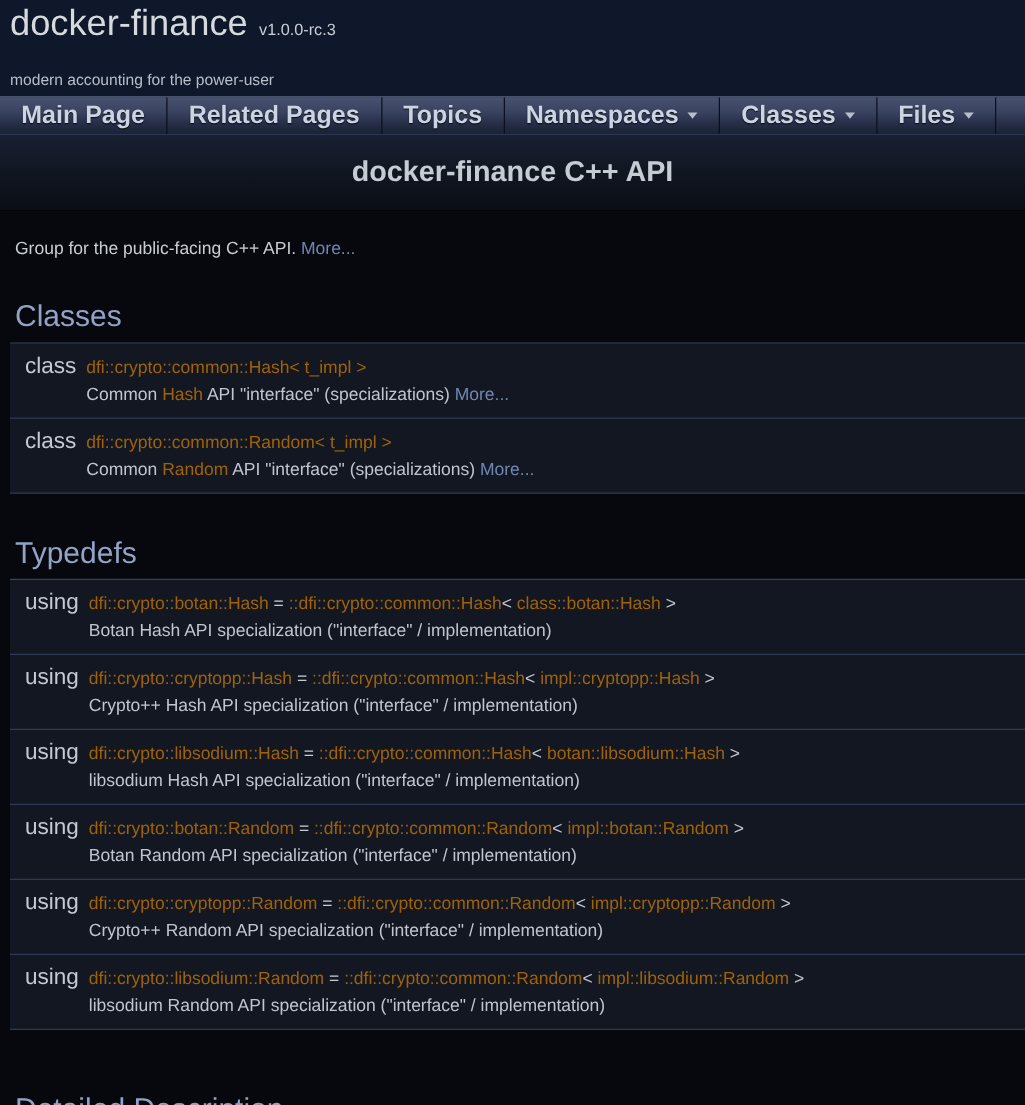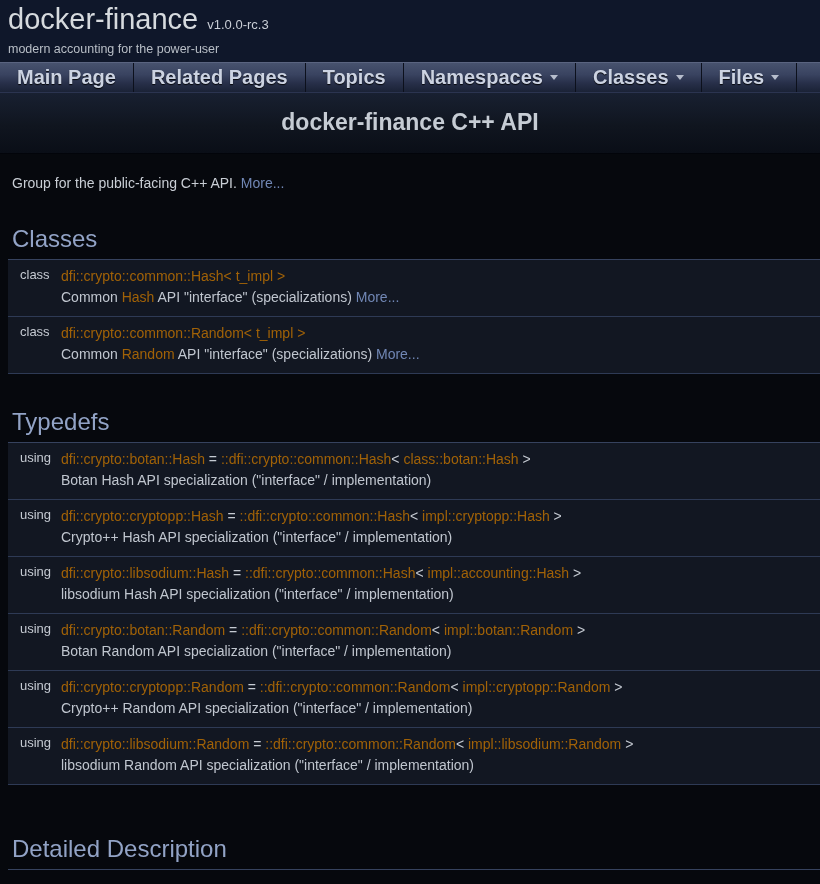--- a/index.html
+++ b/index.html
@@ -11,21 +11,21 @@
     font-family: "Liberation Sans", "DejaVu Sans", sans-serif;
     color: #c5cad2;
   }
   
   #top { background: #0f172a; }
   #titlearea { padding: 2px 0 6px 8px; }
   #projectname {
     font-size: 29px; color: #d6dade; line-height: 34px;
   }
   #projectnumber { font-size: 13px; color: #c9ced6; margin-left: 9px; }
-  #projectbrief { font-size: 12.5px; color: #b9bfc7; margin-top: 0; }
+  #projectbrief { font-size: 12.5px; color: #b9bfc7; margin-top: 16px; }
   
   .tabs {
     background: linear-gradient(to bottom, #47526e 0%, #394360 40%, #272f49 70%, #1a2236 100%);
     border-top: 1px solid #5a6480;
     border-bottom: 1px solid #2b3450;
   }
   ul.tablist { display: flex; margin: 0; padding: 0; list-style: none; height: 29px; }
   ul.tablist li {
     border-right: 1px solid #0c101c;
     display: flex; align-items: stretch;
@@ -64,21 +64,21 @@
   h2.groupheader.detailed { margin-top: 46px; }
   table.memberdecls {
     width: calc(100% - 8px);
     margin-left: 8px;
     border-collapse: collapse;
     background: #121722;
     font-size: 14px;
   }
   td.memItemLeft, td.mdescLeft {
     width: 46px; padding-left: 12px; vertical-align: top;
-    font-size: 13px; color: #c5cad2; white-space: nowrap;
+    font-size: 18px; color: #c5cad2; white-space: nowrap;
   }
   td.memItemLeft { padding-top: 7px; }
   td.memItemRight { padding: 7px 8px 1px 7px; font-weight: 400; line-height: 18px; }
   td.mdescRight { padding: 2px 8px 8px 7px; color: #c0c6cf; line-height: 18px; }
   a.el { color: #a16207; font-weight: normal; text-decoration: none; }
   tr.memSeparator td { border-bottom: 1px solid #2e3a55; height: 2px; line-height: 2px; }
 </style>
 </head>
 <body>
 
@@ -185,21 +185,21 @@
         </tr>
         <tr>
           <td class="mdescLeft"></td>
           <td class="mdescRight"><span>Crypto++ Hash API specialization ("interface" / implementation)</span></td>
         </tr>
         <tr class="memSeparator">
           <td colspan="2"></td>
         </tr>
         <tr>
           <td class="memItemLeft">using</td>
-          <td class="memItemRight"><a href="#" class="el">dfi::crypto::libsodium::Hash</a><span> = </span><a href="#" class="el">::dfi::crypto::common::Hash</a><span>&lt; </span><a href="#" class="el">impl::accounting::Hash</a><span> &gt;</span></td>
+          <td class="memItemRight"><a href="#" class="el">dfi::crypto::libsodium::Hash</a><span> = </span><a href="#" class="el">::dfi::crypto::common::Hash</a><span>&lt; </span><a href="#" class="el">botan::libsodium::Hash</a><span> &gt;</span></td>
         </tr>
         <tr>
           <td class="mdescLeft"></td>
           <td class="mdescRight"><span>libsodium Hash API specialization ("interface" / implementation)</span></td>
         </tr>
         <tr class="memSeparator">
           <td colspan="2"></td>
         </tr>
         <tr>
           <td class="memItemLeft">using</td>

